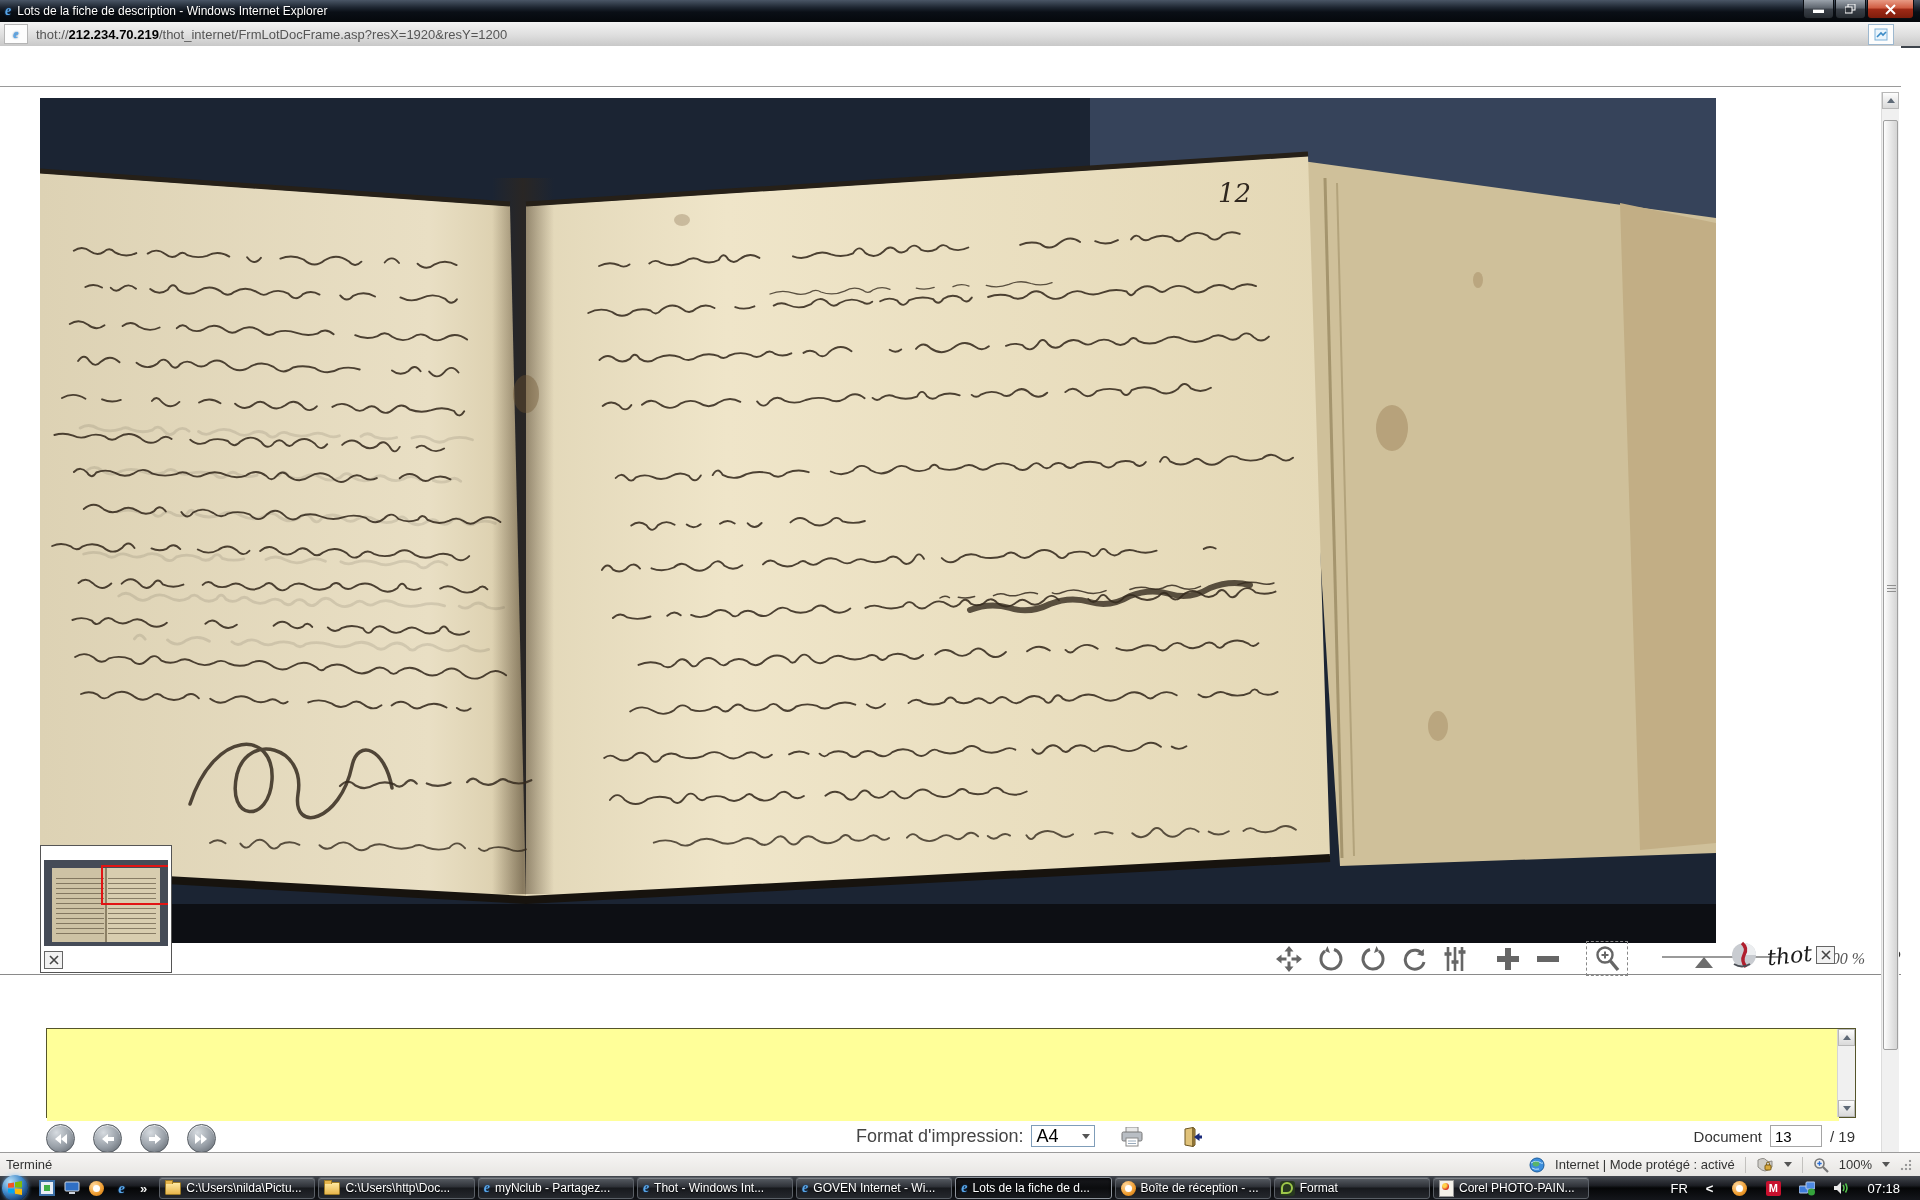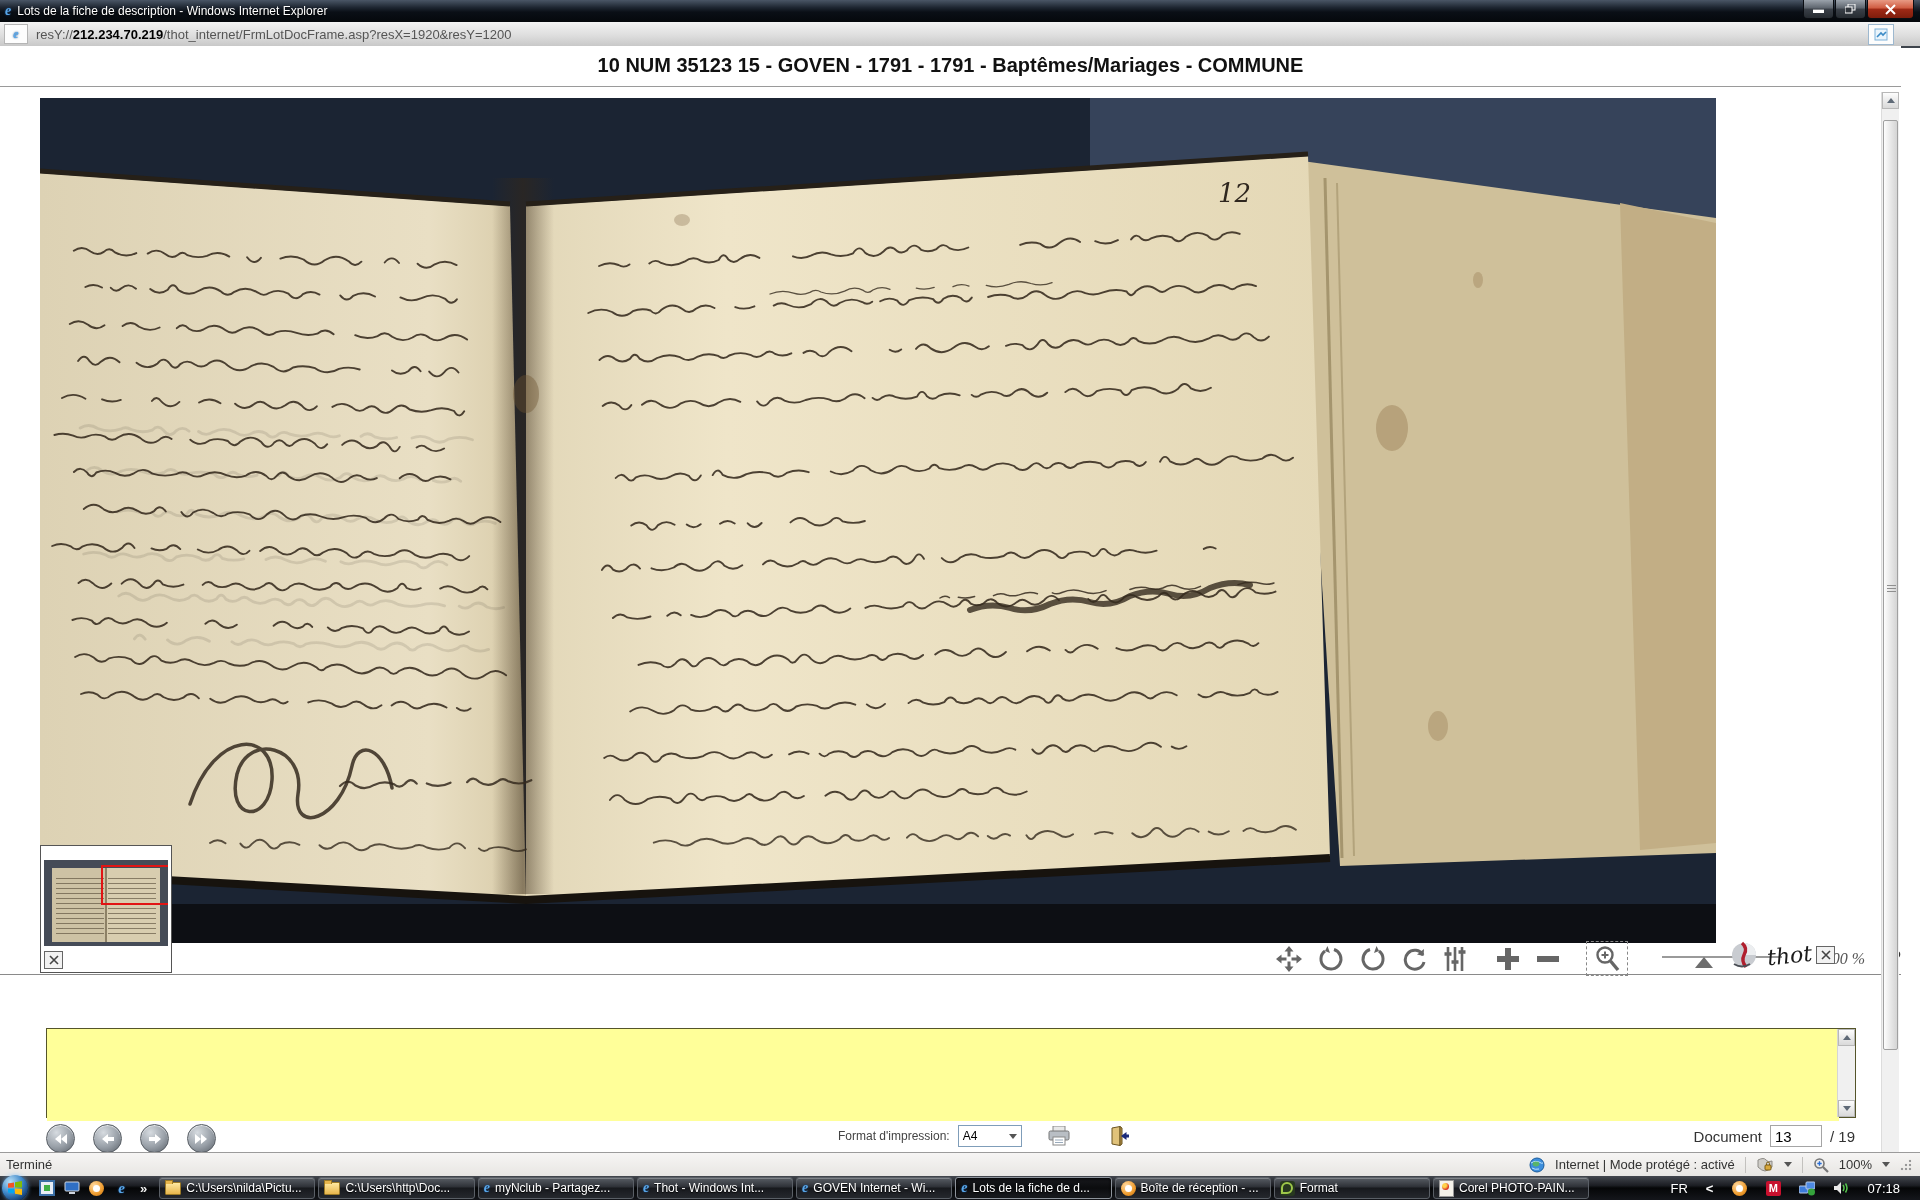--- a/index.html
+++ b/index.html
@@ -80,21 +80,21 @@
   .sbtn.up{top:0;} .sbtn.down{bottom:0;}
   .tri-up{width:0;height:0;border-left:4px solid transparent;border-right:4px solid transparent;border-bottom:5px solid #5f6a77;}
   .tri-down{width:0;height:0;border-left:4px solid transparent;border-right:4px solid transparent;border-top:5px solid #5f6a77;}
 
   
   #controls{position:absolute;left:0;top:1076px;width:1901px;height:30px;}
   #navbtns{position:absolute;left:46px;top:2px;display:flex;gap:18px;}
   .navbtn{width:27px;height:27px;border-radius:50%;border:1px solid #565c63;
     background:radial-gradient(circle at 35% 28%,#d6dbe0,#99a0a8 55%,#6e757d 85%,#5a6067);
     display:flex;align-items:center;justify-content:center;box-shadow:inset 0 1px 1px rgba(255,255,255,.7);}
-  #print-group{position:absolute;left:838px;top:3px;display:flex;align-items:center;font-size:12px;color:#444;}
+  #print-group{position:absolute;left:856px;top:3px;display:flex;align-items:flex-end;font-size:18px;color:#444;}
   #print-select{margin-left:8px;width:64px;height:22px;border:1px solid #7f9db9;background:#fff;
     display:flex;align-items:center;justify-content:space-between;padding:0 4px;color:#000000;box-sizing:border-box;}
   #print-icon{margin-left:26px;} #exit-icon{margin-left:40px;}
   #doc-group{position:absolute;right:46px;top:3px;display:flex;align-items:center;font-size:15px;color:#333;}
   #doc-num{width:52px;height:22px;border:1px solid #a5a5a5;font-size:15px;padding:0 4px;margin:0 8px;
     font-family:"Liberation Sans",sans-serif;box-sizing:border-box;}
 
   
   #main-scroll{position:absolute;right:2px;top:46px;width:17px;height:1106px;background:#f0f0f0;border-left:1px solid #dcdcdc;}
   #main-thumb{position:absolute;left:1px;top:28px;width:15px;height:930px;border:1px solid #a0a0a0;border-radius:2px;
@@ -172,31 +172,30 @@
             <path d="M1 1 L10 10 M10 1 L1 10" stroke="#fff" stroke-width="2"></path>
           </svg>
       </div>
     </div>
   </div>
 
   <div id="addressbar">
     <div id="addr-icon">
         <span class="e-icon" style="font-size:12px">e</span>
       </div>
-    <div id="addr-text"><span>resY://</span><span class="host">212.234.70.219</span><span>/thot_internet/FrmLotDocFrame.asp?resX=1920&amp;resY=1200</span></div>
+    <div id="addr-text"><span>thot://</span><span class="host">212.234.70.219</span><span>/thot_internet/FrmLotDocFrame.asp?resX=1920&amp;resY=1200</span></div>
     <div id="page-btn">
       <svg width="14" height="13">
           <rect x="1" y="1" width="12" height="11" fill="#eaf4fb" stroke="#7fb2d9"></rect>
           <path d="M3 9 l4 -4 2 2 3 -3" stroke="#3c8bc6" stroke-width="1.6" fill="none"></path>
         </svg>
     </div>
   </div>
 
   <div id="content">
-    <div id="doc-title">10 NUM 35123 15 - GOVEN - 1791 - 1791 - Baptêmes/Mariages - COMMUNE</div>
     <div id="title-rule"></div>
 
     <div id="viewer">
       <svg id="ink-svg" viewBox="0 0 1676 845" preserveAspectRatio="none">
         <defs>
           <linearGradient id="lgL" x1="0" y1="0" x2="1" y2="0">
             <stop offset="0" stop-color="#ddd2b4"></stop>
               <stop offset="0.8" stop-color="#e9dfc4"></stop>
               <stop offset="1" stop-color="#d8cba8"></stop>
           </linearGradient>

